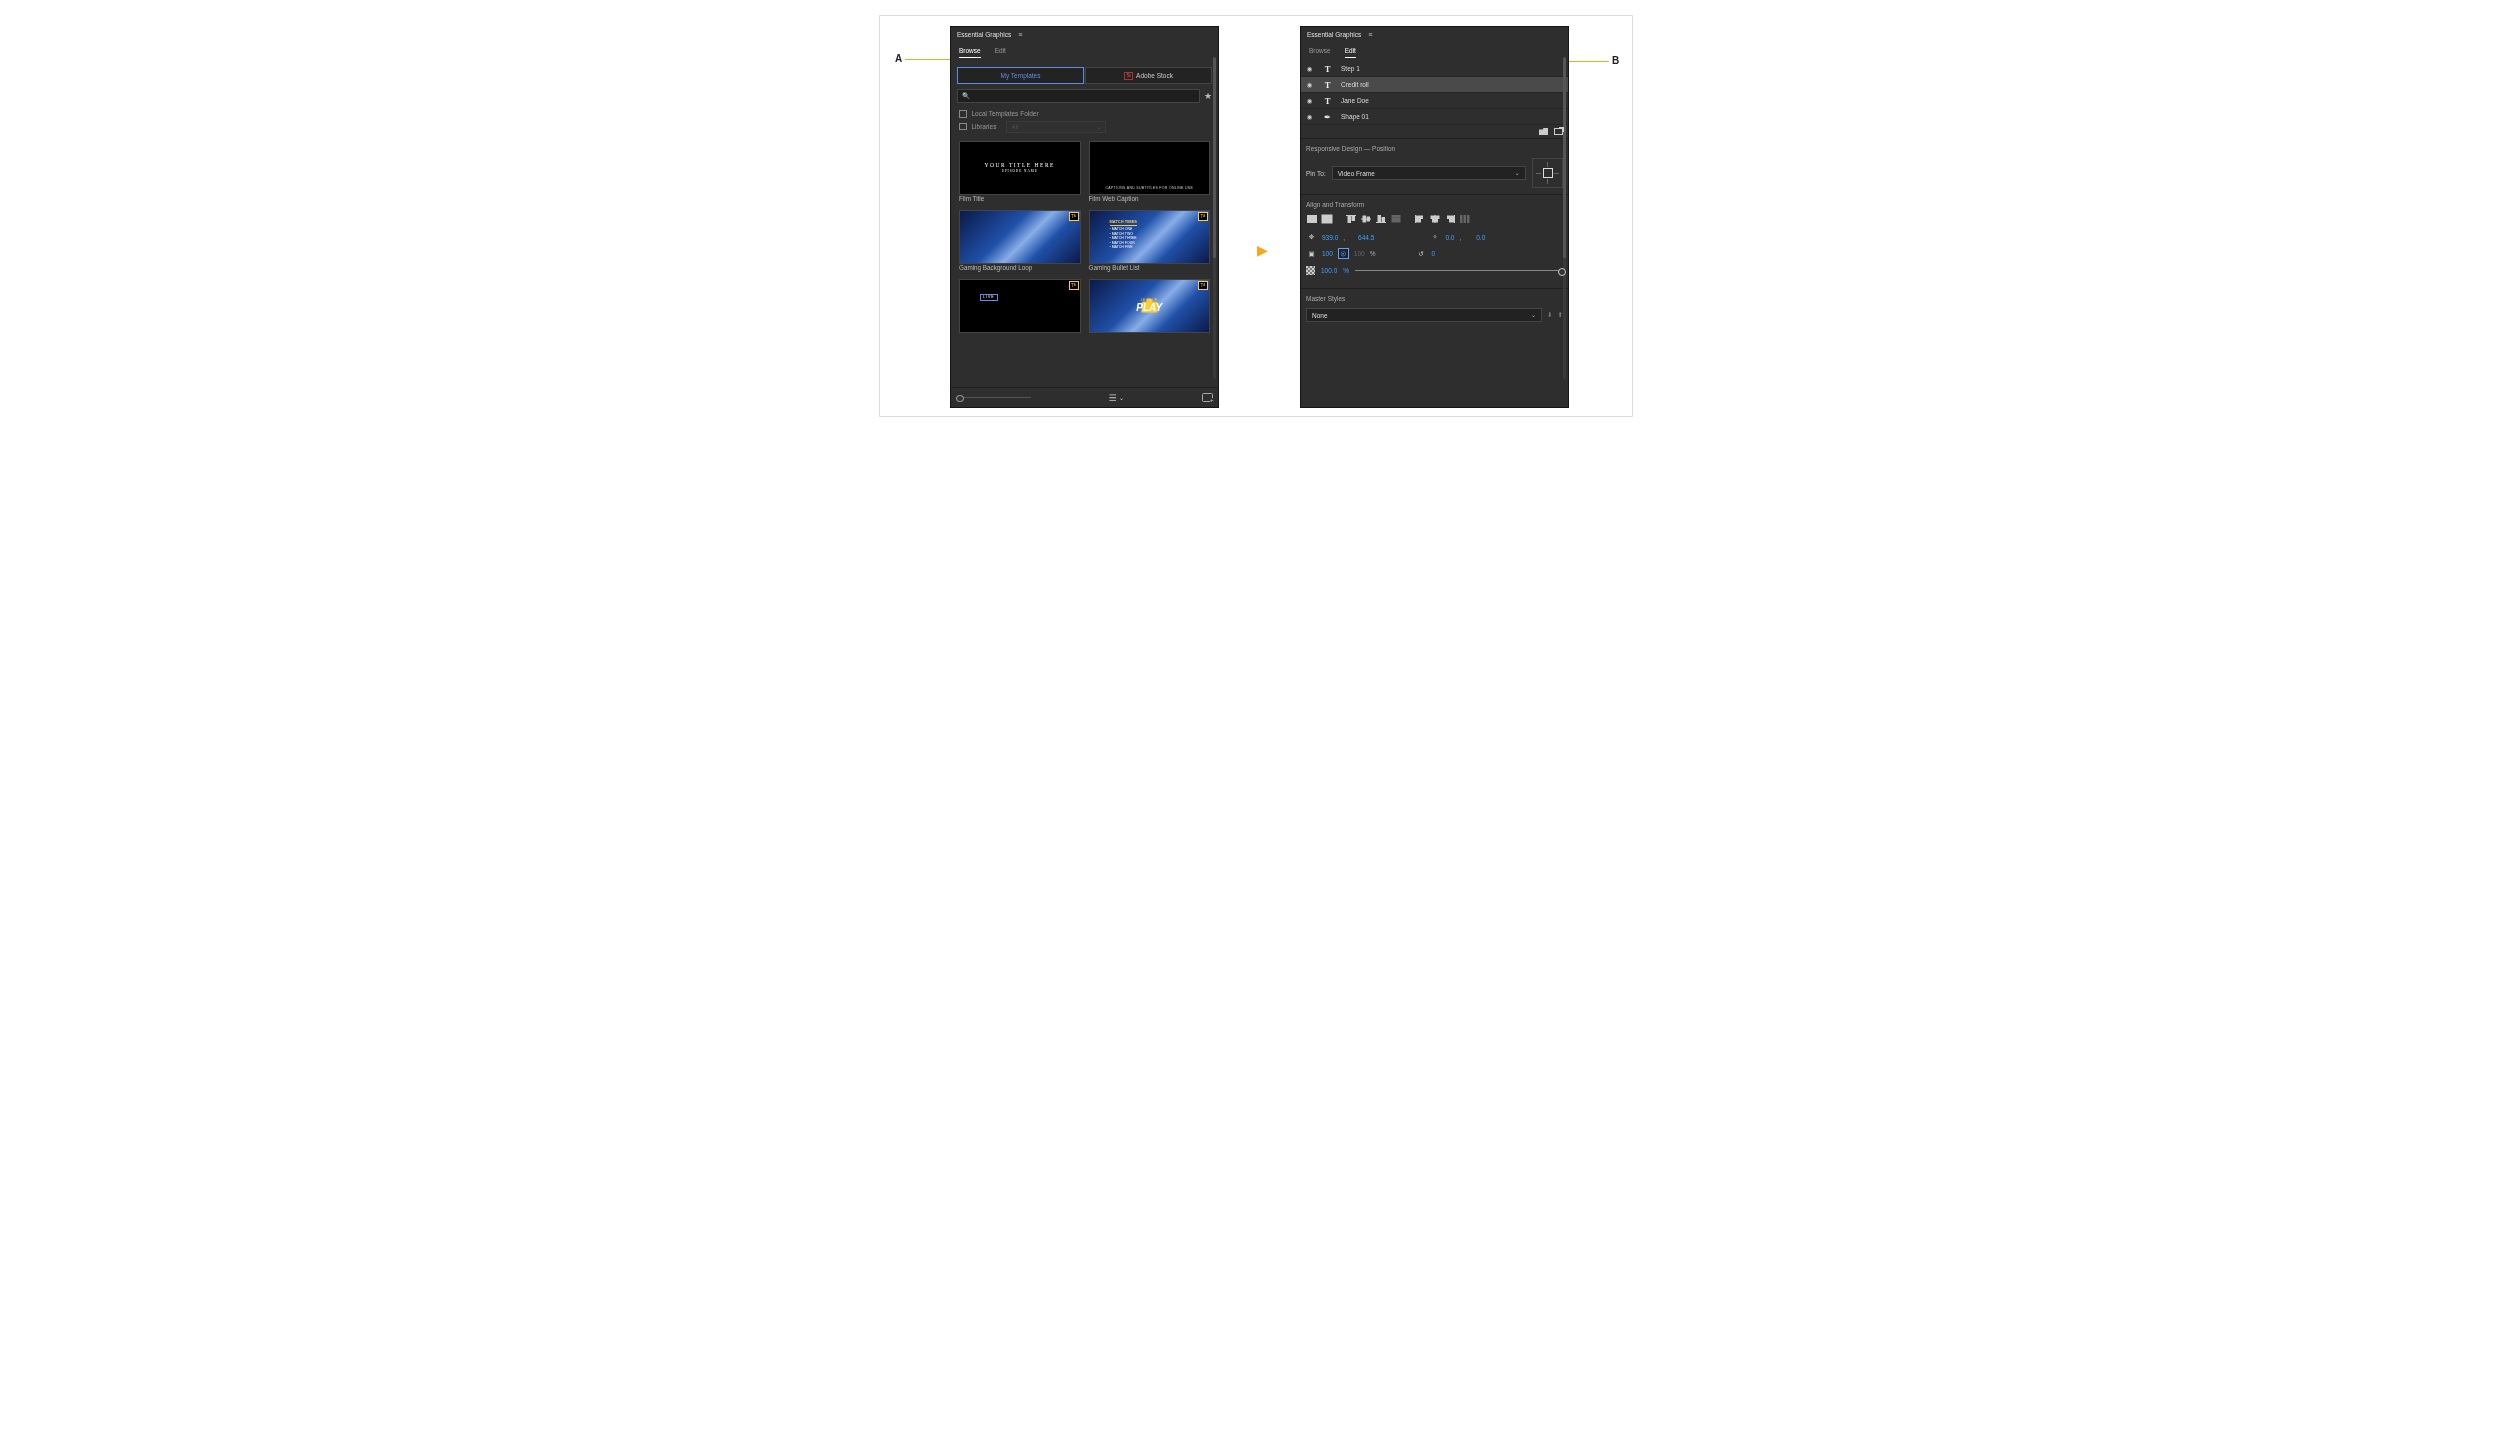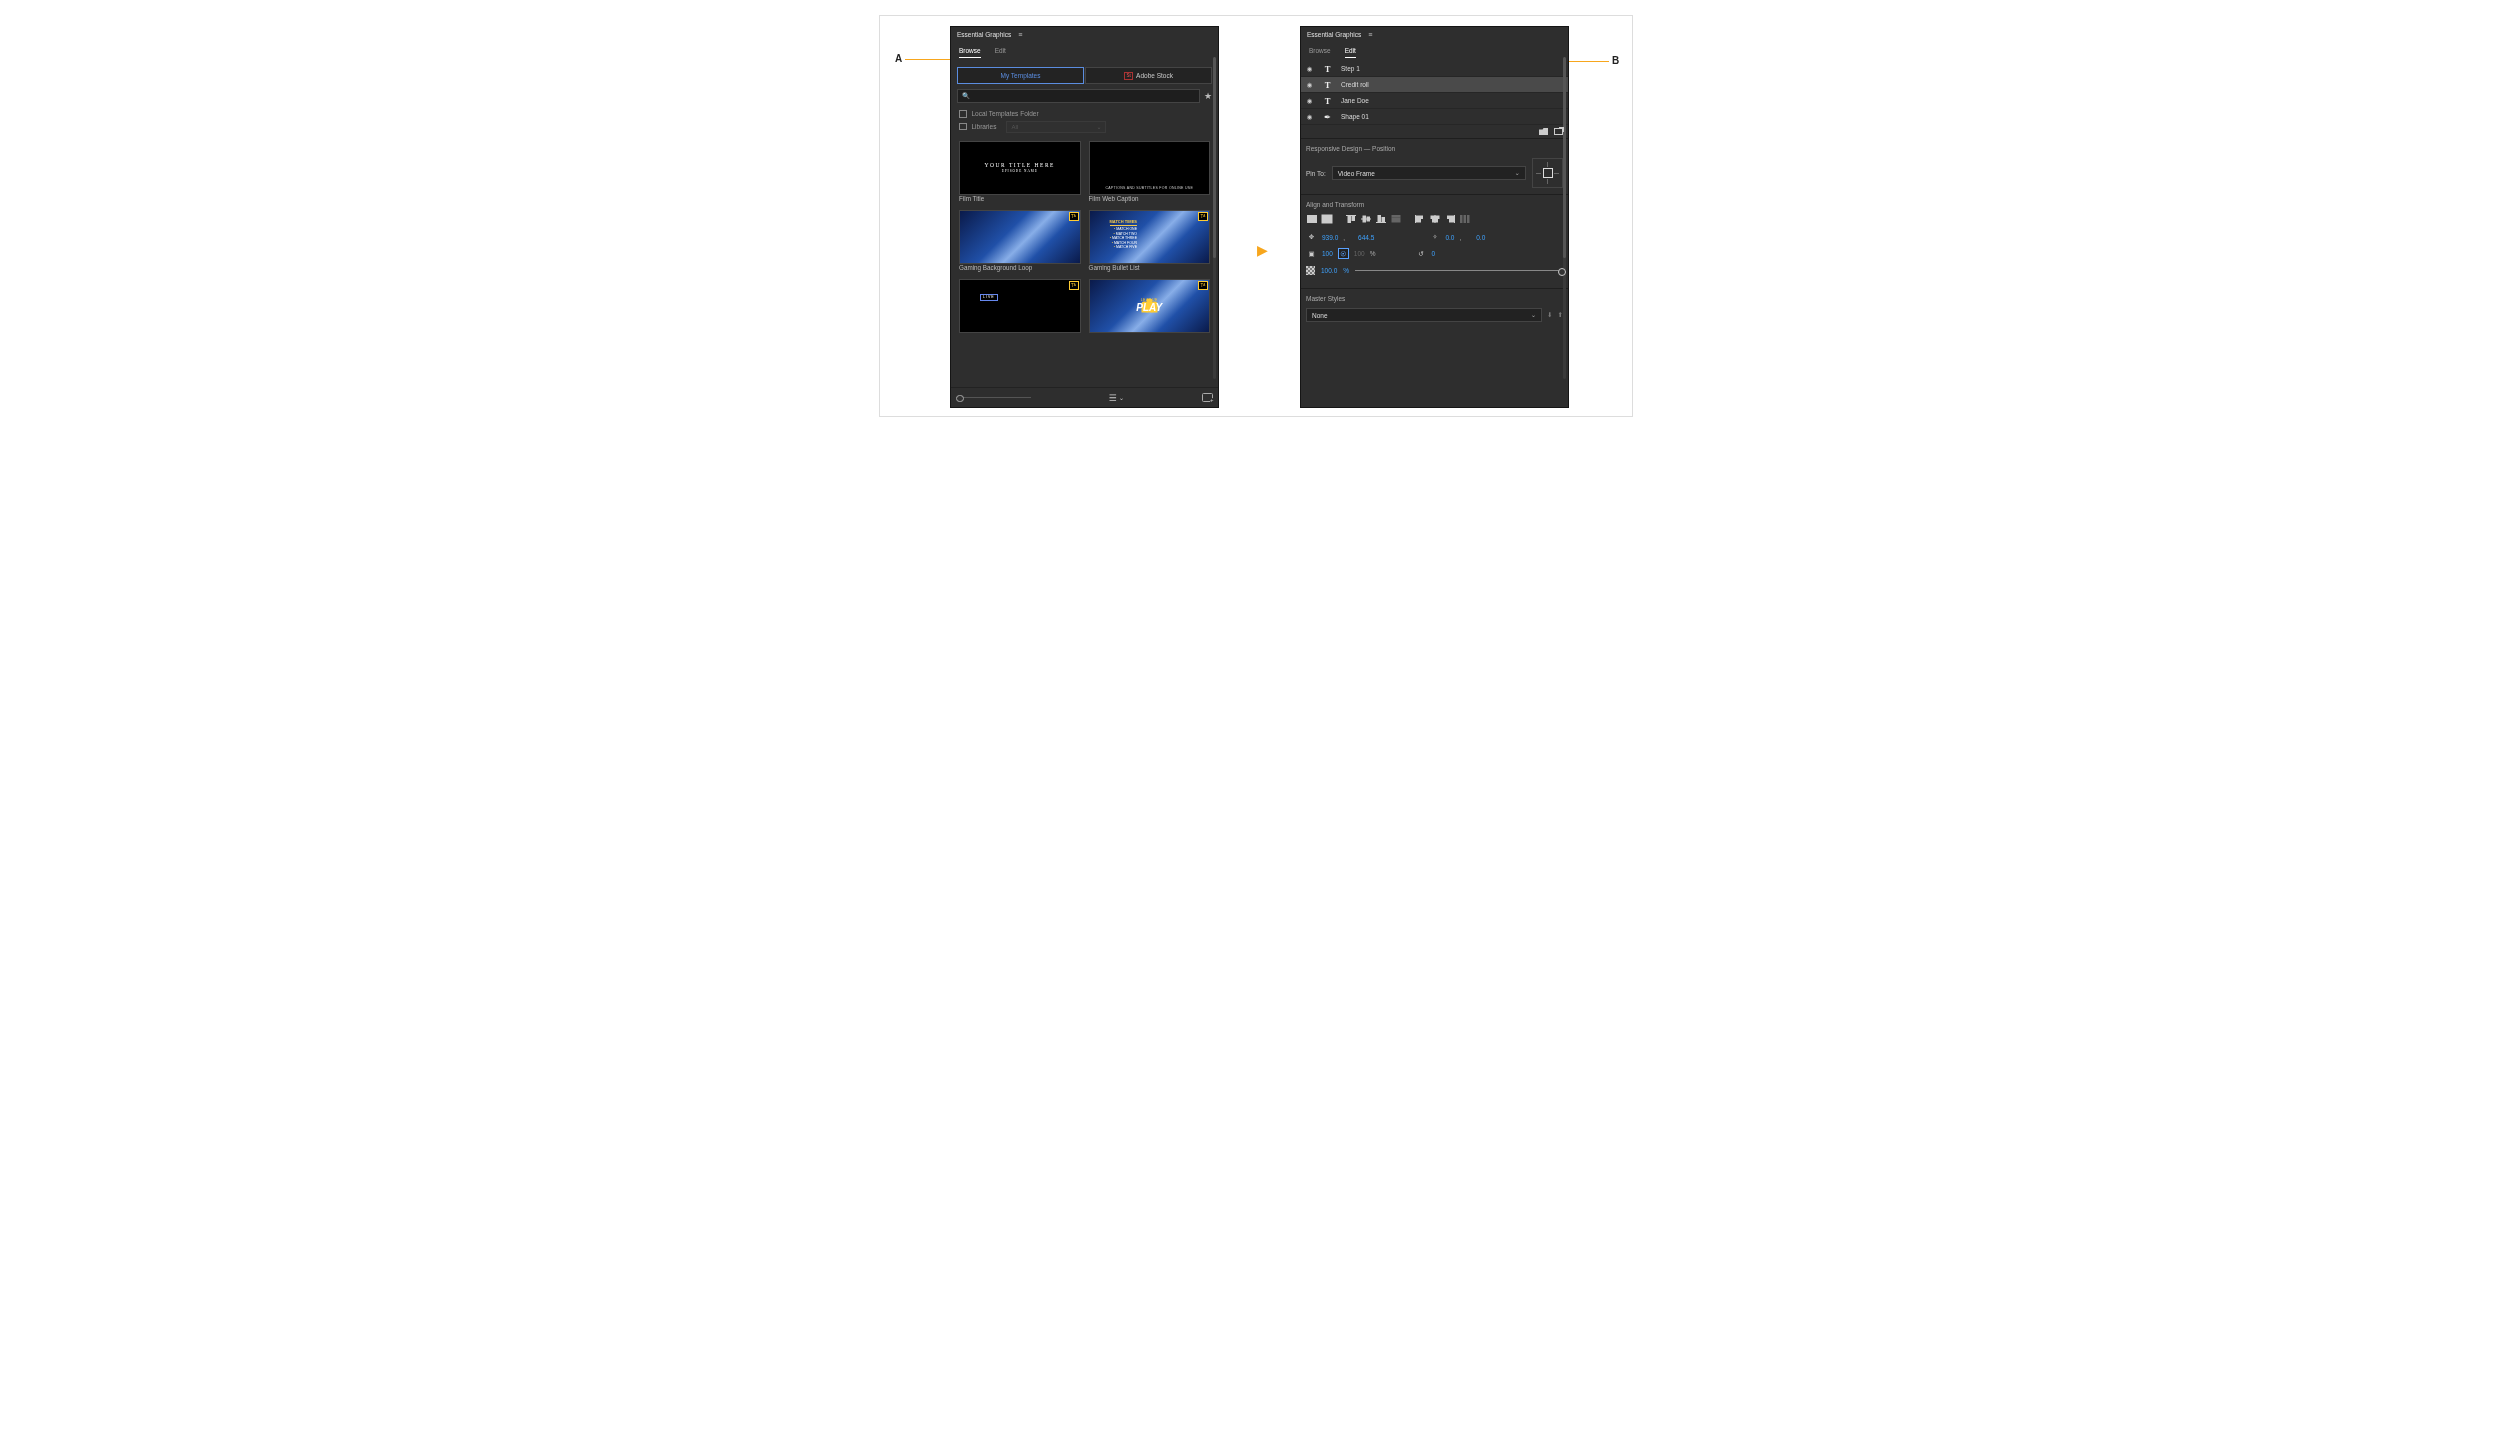--- a/index.html
+++ b/index.html
@@ -22,21 +22,21 @@
   .search-row { display: flex; align-items: center; gap: 4px; margin-bottom: 7px; }
   .search { flex: 1; height: 14px; background: #1e1e1e; border: 0.5px solid #444; display: flex; align-items: center; padding: 0 4px; color: #888; }
   .star { color: #bbb; font-size: 9px; cursor: pointer; }
   .chk-row { display: flex; align-items: center; gap: 5px; color: #999; margin: 3px 2px; font-size: 6.5px; }
   .chk { width: 7.5px; height: 7.5px; border: 0.5px solid #888; display: inline-block; }
   .dd { width: 100px; height: 12px; background: #303030; border: 0.5px solid #3a3a3a; color: #555; display: inline-flex; align-items: center; padding: 0 4px; font-size: 6px; position: relative; }
   .dd::after { content: "⌄"; position: absolute; right: 4px; color: #555; }
   .grid { display: grid; grid-template-columns: 1fr 1fr; gap: 4px 8px; margin-top: 8px; padding: 0 2px; }
   .thumb { height: 54px; background: #000; border: 0.5px solid #444; position: relative; display: flex; align-items: center; justify-content: center; overflow: hidden; }
   .thumb .badge { position: absolute; top: 1px; right: 1px; width: 10px; height: 9px; background: #000; border: 0.5px solid #ffcc33; color: #ffcc33; font-size: 4.5px; display: flex; align-items: center; justify-content: center; }
-  .thumb.gaming { background: linear-gradient(135deg, #0a1a4a 0%, #2050a8 40%, #88aee8 55%, #2050a8 70%, #0a1a4a 100%); text-align: right; }
+  .thumb.gaming { background: linear-gradient(135deg, #0a1a4a 0%, #2050a8 40%, #88aee8 55%, #2050a8 70%, #0a1a4a 100%); }
   .thumb .play { display: flex; flex-direction: column; align-items: center; }
   .thumb .play .lg { color: #ffcc33; font-size: 3.5px; letter-spacing: 0.5px; }
   .thumb .play .big { color: #fff; font-size: 10px; font-weight: 900; font-style: italic; }
   .thumb-label { color: #bbb; font-size: 6.3px; margin-bottom: 4px; }
   .footer-bar { position: absolute; bottom: 0; left: 0; right: 0; height: 20px; background: #2e2e2e; display: flex; align-items: center; padding: 0 5px; justify-content: space-between; border-top: 0.5px solid #222; }
   .slider { width: 75px; height: 1.5px; background: #555; position: relative; }
   .slider::before { content: ""; position: absolute; left: 0; top: -2px; width: 5.5px; height: 5.5px; border: 1px solid #aaa; border-radius: 50%; background: #333; }
   .new-layer { width: 11px; height: 9px; border: 0.8px solid #aaa; border-radius: 1.5px; position: relative; }
   .new-layer::after { content: "+"; position: absolute; right: -1.5px; bottom: -1.5px; background: #2e2e2e; color: #ccc; font-size: 6px; line-height: 5px; border-radius: 50%; }
   .scrollbar { position: absolute; right: 2px; top: 30px; width: 3.5px; height: 322px; background: #3a3a3a; border-radius: 2px; }

